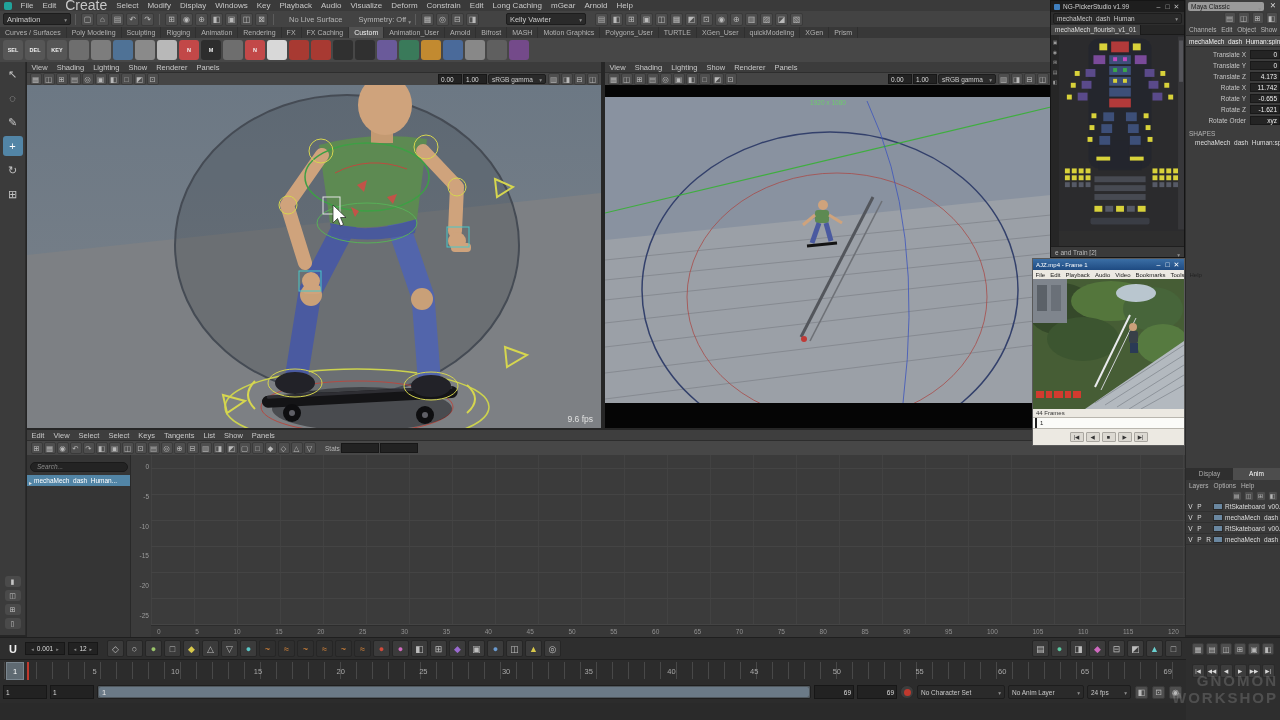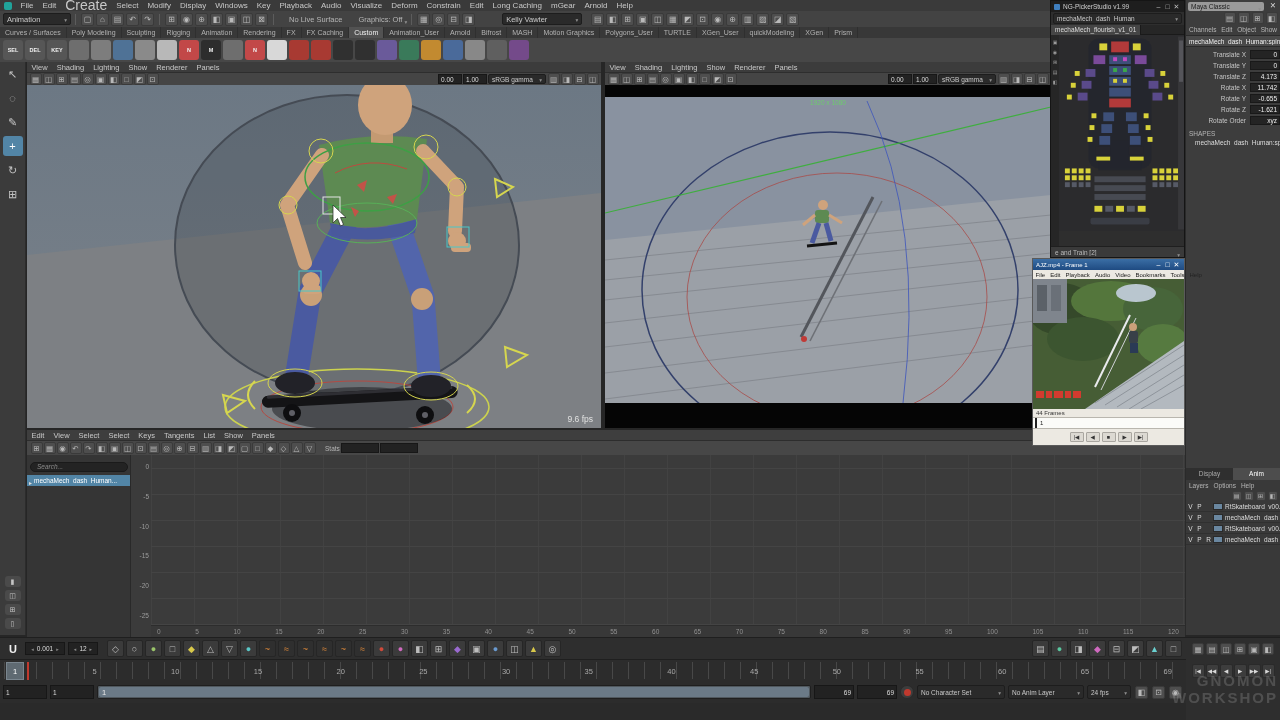--- a/index.html
+++ b/index.html
@@ -90,21 +90,21 @@
       <span class="icon13">⊞</span>
       <span class="icon13">◉</span>
       <span class="icon13">⊕</span>
       <span class="icon13">◧</span>
       <span class="icon13">▣</span>
       <span class="icon13">◫</span>
       <span class="icon13">⊠</span>
     </div>
   <span class="vsep"></span>
   <span class="t7 dim" data-bind="statusline.live_surface" style="margin:0 11px;white-space:nowrap;">No Live Surface</span>
-  <span class="t7 dim" data-bind="statusline.symmetry" style="margin-left:5px;white-space:nowrap;">Graphics: Off</span>
+  <span class="t7 dim" data-bind="statusline.symmetry" style="margin-left:5px;white-space:nowrap;">Symmetry: Off</span>
   <span class="caret"></span>
   <span class="vsep"></span>
   <div class="bar" data-bind-list="statusline.icons_c">
       <span class="icon13">▦</span>
       <span class="icon13">◎</span>
       <span class="icon13">⊟</span>
       <span class="icon13">◨</span>
     </div>
   <div class="dd t7" style="width:80px;height:12px;margin-left:26px;">
     <span data-bind="statusline.user">Kelly Vawter</span>

